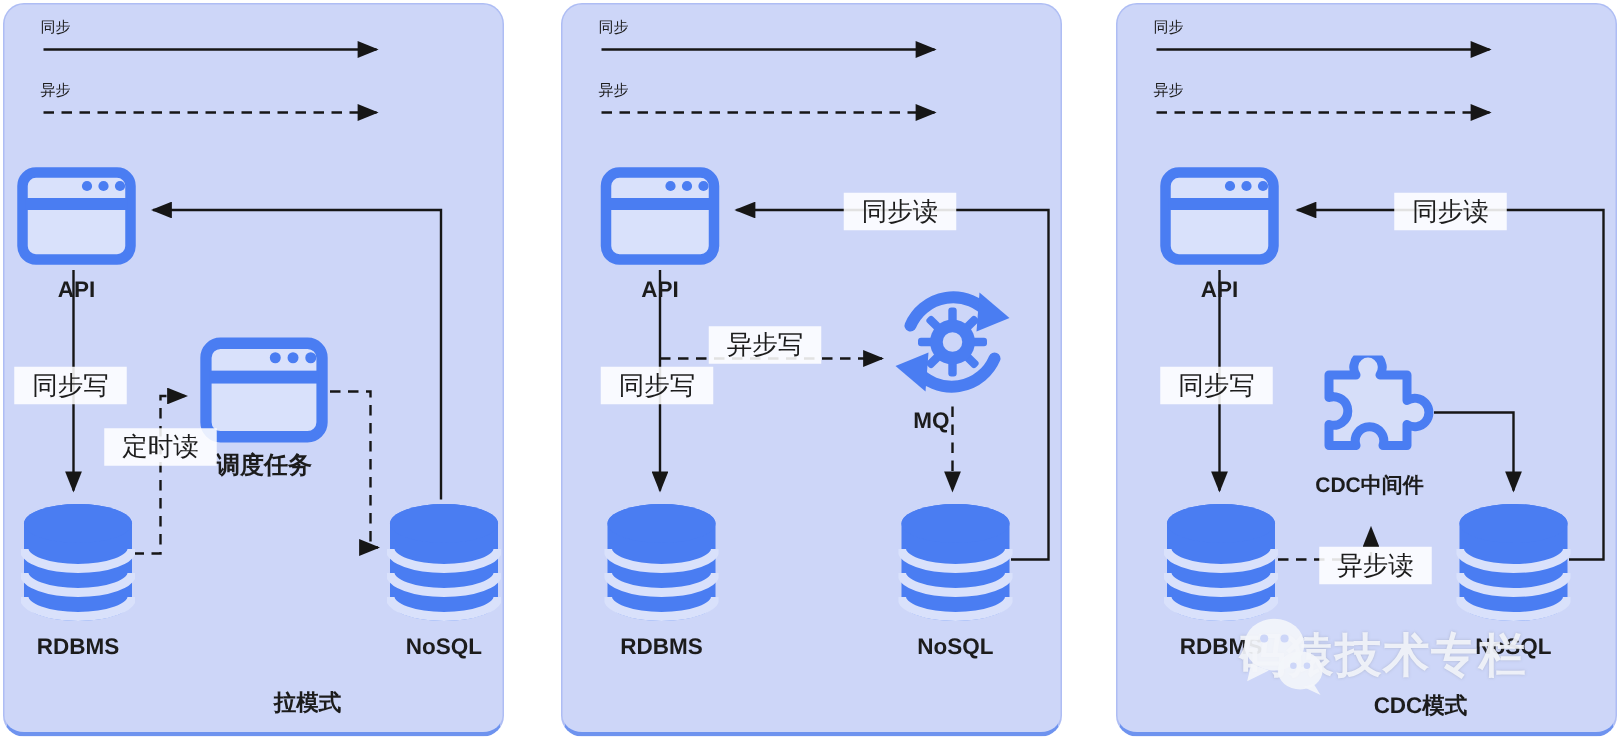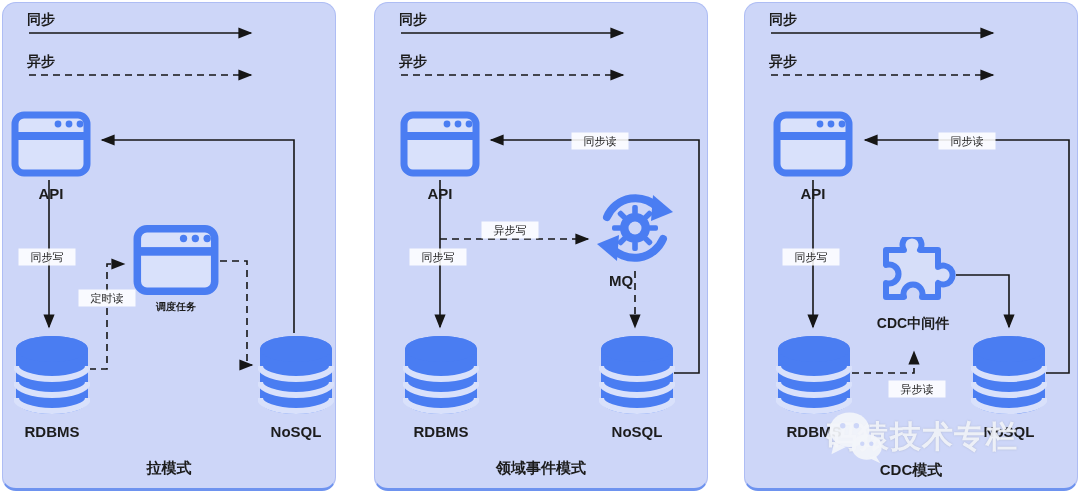--- a/index.html
+++ b/index.html
@@ -9,28 +9,28 @@
   }
   .panel{
     position:absolute;top:2px;width:334px;height:489px;box-sizing:border-box;
     background:#cdd6f8;border:1.5px solid #aebdf4;border-bottom:3px solid #6e93ef;
     border-radius:14px;
   }
   #panel-pull{left:2px}
   #panel-event{left:374px}
   #panel-cdc{left:744px}
   .connectors{position:absolute;left:0;top:0;width:334px;height:486px;}
-  .legend-label{position:absolute;font-size:14px;font-weight:700;}
+  .legend-label{position:absolute;font-size:10px;font-weight:400;}
   .node-icon{position:absolute;line-height:0;}
   .node-label{position:absolute;font-size:15px;font-weight:bold;text-align:center;}
   .edge-label{
     position:absolute;transform:translate(-50%,-50%);
-    background:rgba(255,255,255,0.88);padding:1px 12px;font-size:11px;white-space:nowrap;
-  }
-  .panel-title{position:absolute;left:0;width:100%;text-align:center;font-size:15px;font-weight:bold;}
+    background:rgba(255,255,255,0.88);padding:1px 12px;font-size:17px;white-space:nowrap;
+  }
+  .panel-title{position:absolute;left:0;width:100%;text-align:center;font-size:15px;font-weight:bold;padding-left:36px;}
   .watermark{
     position:absolute;left:826px;top:416px;display:flex;align-items:center;gap:6px;
     z-index:10;pointer-events:none;
   }
   .watermark-text{
     font-size:31px;font-weight:bold;letter-spacing:1px;white-space:nowrap;
     color:rgba(242,244,250,0.92);text-shadow:0 0 2px rgba(120,125,140,0.35);
   }
 </style>
 </head>
@@ -67,21 +67,21 @@
 
   <span class="node-icon" style="left:130px;top:221px">
     <svg width="86" height="72" viewBox="0 0 80 66">
       <rect x="4" y="4" width="72" height="58" rx="9" fill="#d9e1fb" stroke="#4a7df2" stroke-width="7"></rect>
       <rect x="6" y="21" width="68" height="8" fill="#4a7df2"></rect>
       <circle cx="47" cy="13" r="3.4" fill="#4a7df2"></circle>
         <circle cx="58" cy="13" r="3.4" fill="#4a7df2"></circle>
         <circle cx="69" cy="13" r="3.4" fill="#4a7df2"></circle>
     </svg>
   </span>
-  <div class="node-label" style="left:123px;top:297px;width:100px;font-size:10px">调度任务</div>
+  <div class="node-label" style="left:123px;top:297px;width:100px;font-size:16px">调度任务</div>
 
   <span class="node-icon" style="left:11px;top:332px">
     <svg width="76" height="80" viewBox="0 0 76 80">
       <path d="M2,14 A36,13 0 0 1 74,14 L74,66 A36,13 0 0 1 2,66 Z" fill="#4a7df2"></path>
       <ellipse cx="38" cy="14" rx="36" ry="13" fill="#4a7df2"></ellipse>
       <path d="M2,31 A36,13 0 0 0 74,31" stroke="#d9e1fb" stroke-width="6" fill="none"></path>
       <path d="M2,47 A36,13 0 0 0 74,47" stroke="#d9e1fb" stroke-width="6" fill="none"></path>
       <path d="M2,63 A36,13 0 0 0 74,63" stroke="#d9e1fb" stroke-width="6" fill="none"></path>
     </svg>
   </span>
@@ -174,21 +174,20 @@
       <path d="M2,47 A36,13 0 0 0 74,47" stroke="#d9e1fb" stroke-width="6" fill="none"></path>
       <path d="M2,63 A36,13 0 0 0 74,63" stroke="#d9e1fb" stroke-width="6" fill="none"></path>
     </svg>
   </span>
   <div class="node-label" style="left:224px;top:420px;width:76px">NoSQL</div>
 
   <div class="edge-label" style="left:63px;top:254px">同步写</div>
   <div class="edge-label" style="left:135px;top:227px">异步写</div>
   <div class="edge-label" style="left:225px;top:138px">同步读</div>
 
-  <div class="panel-title" style="top:456px">领域事件模式</div>
 </section>
 
 <section class="panel" id="panel-cdc">
   <svg class="connectors" viewBox="0 0 334 486">
     <defs>
       <marker id="arw-p3" viewBox="0 0 10 8" refX="9" refY="4" markerWidth="9" markerHeight="7" orient="auto">
         <path d="M0,0 L10,4 L0,8 z" fill="#161616"></path>
       </marker>
     </defs>
     <path d="M26,30 H248" stroke="#161616" stroke-width="1.6" fill="none" marker-end="url(#arw-p3)"></path>
@@ -236,21 +235,21 @@
       <path d="M2,14 A36,13 0 0 1 74,14 L74,66 A36,13 0 0 1 2,66 Z" fill="#4a7df2"></path>
       <ellipse cx="38" cy="14" rx="36" ry="13" fill="#4a7df2"></ellipse>
       <path d="M2,31 A36,13 0 0 0 74,31" stroke="#d9e1fb" stroke-width="6" fill="none"></path>
       <path d="M2,47 A36,13 0 0 0 74,47" stroke="#d9e1fb" stroke-width="6" fill="none"></path>
       <path d="M2,63 A36,13 0 0 0 74,63" stroke="#d9e1fb" stroke-width="6" fill="none"></path>
     </svg>
   </span>
   <div class="node-label" style="left:226px;top:420px;width:76px">NoSQL</div>
 
   <div class="edge-label" style="left:66px;top:254px">同步写</div>
-  <div class="edge-label" style="left:172px;top:386px">异步读</div>
+  <div class="edge-label" style="left:172px;top:374px">异步读</div>
   <div class="edge-label" style="left:222px;top:138px">同步读</div>
 
   <div class="panel-title" style="top:458px">CDC模式</div>
 </section>
 
 <div class="watermark">
   <span class="node-icon">
     <svg width="58" height="60" viewBox="0 0 64 64">
       <g fill="rgba(243,245,250,0.92)">
         <ellipse cx="26" cy="24" rx="22" ry="19"></ellipse>

